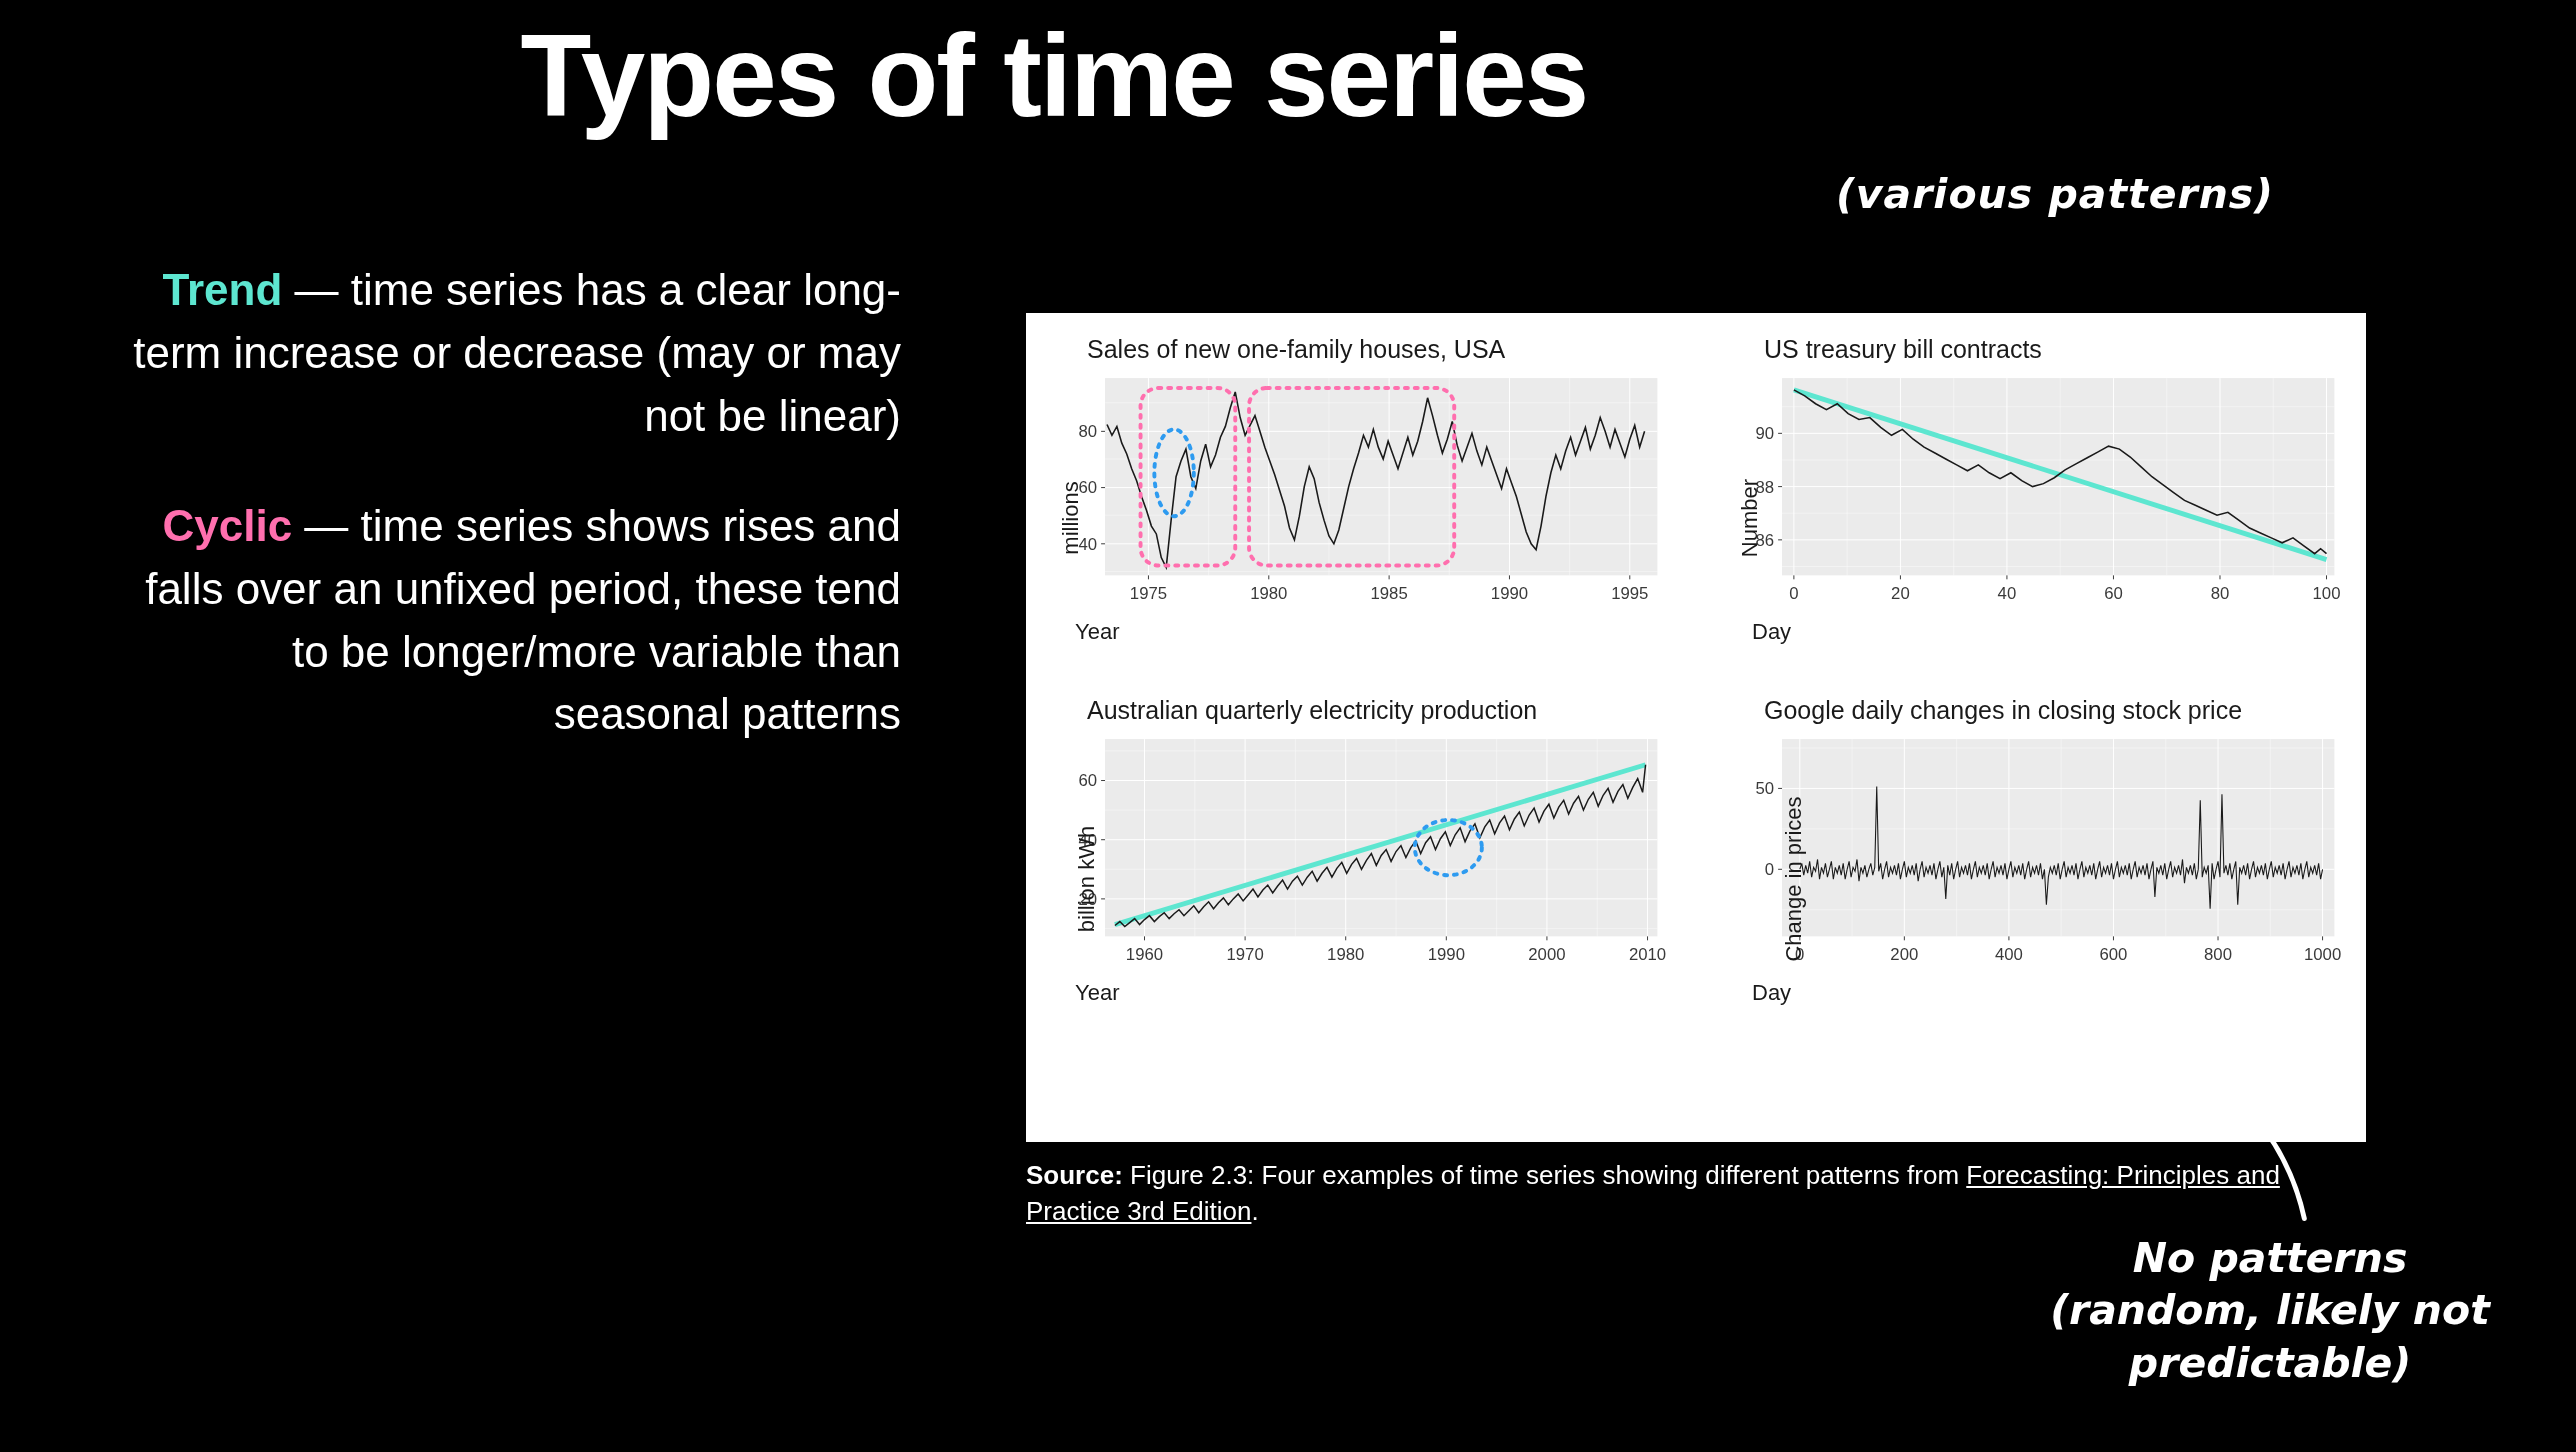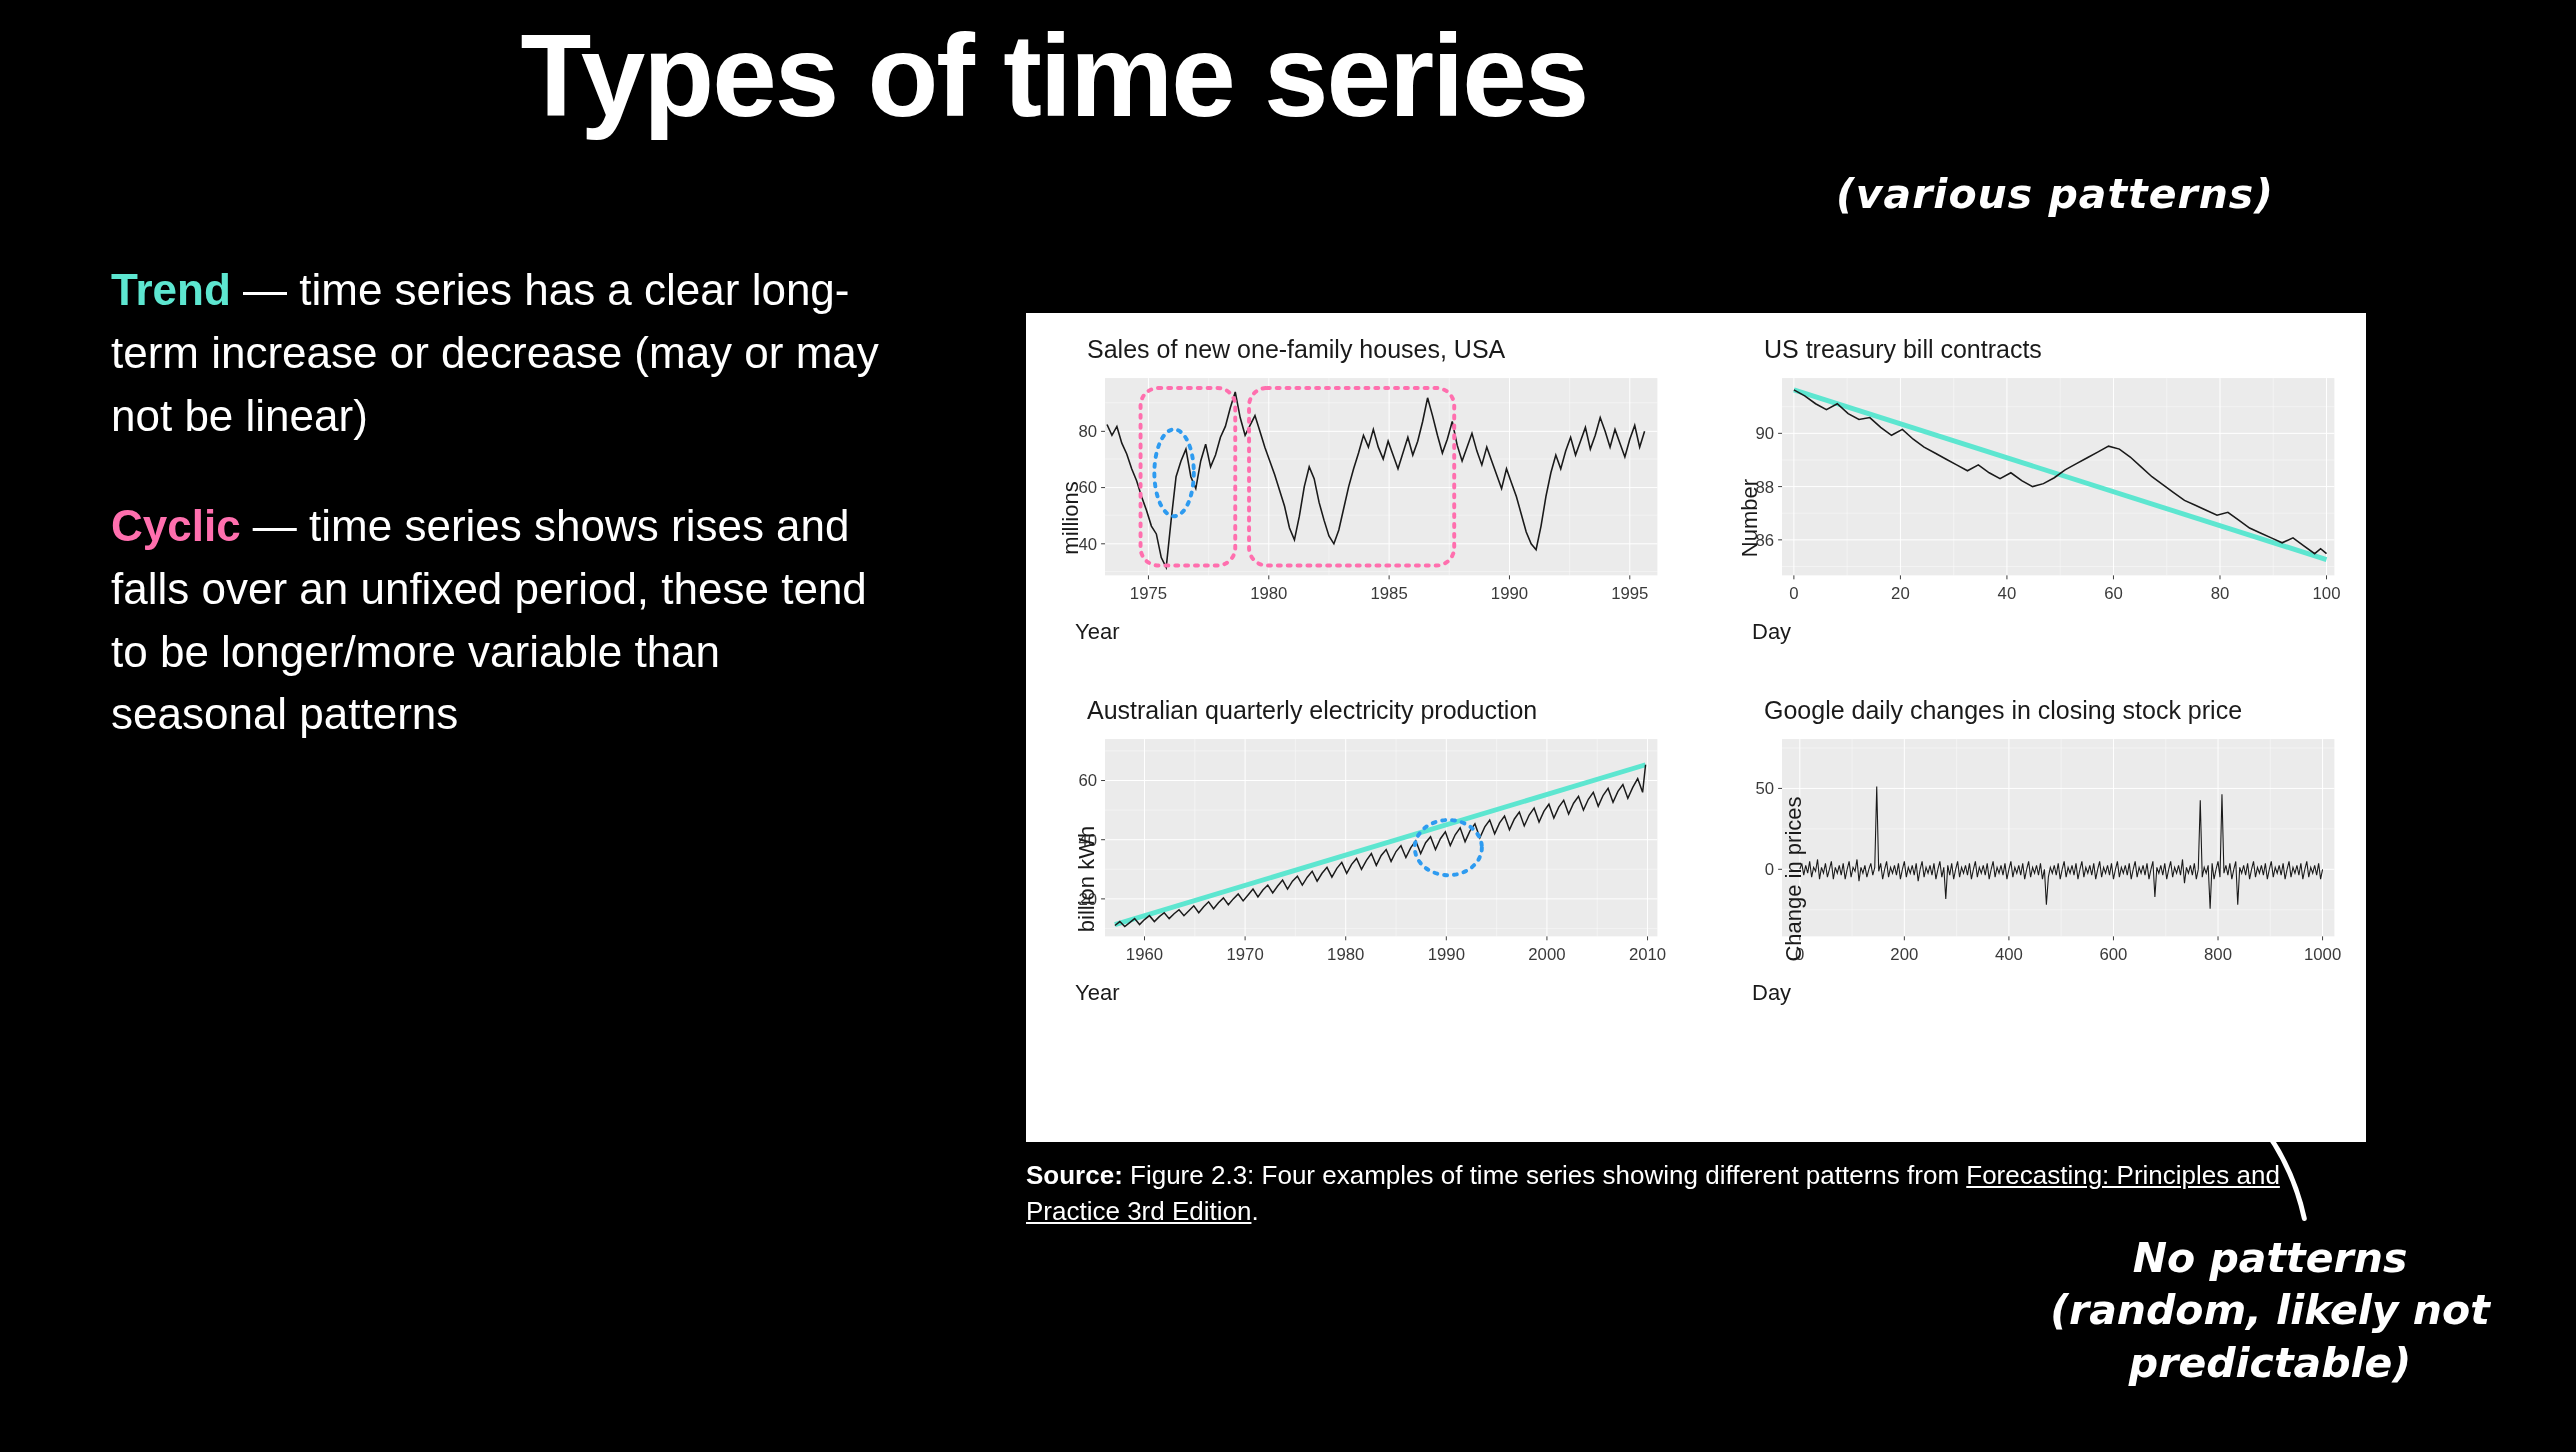--- a/index.html
+++ b/index.html
@@ -43,20 +43,21 @@
   .left-col {
     position: absolute;
     left: 111px;
     top: 259px;
     width: 790px;
     font-size: 44px;
     line-height: 1.43;
   }
   .para {
     margin-bottom: 47px;
+    text-align: right;
   }
   .para:last-child { margin-bottom: 0; }
   .kw {
     font-weight: bold;
   }
   .kw-trend { color: #5de6d0; }
   .kw-seasonal { color: #2e9bf0; }
   .kw-cyclic { color: #ff6fae; margin-top: 44px; }
 
   

